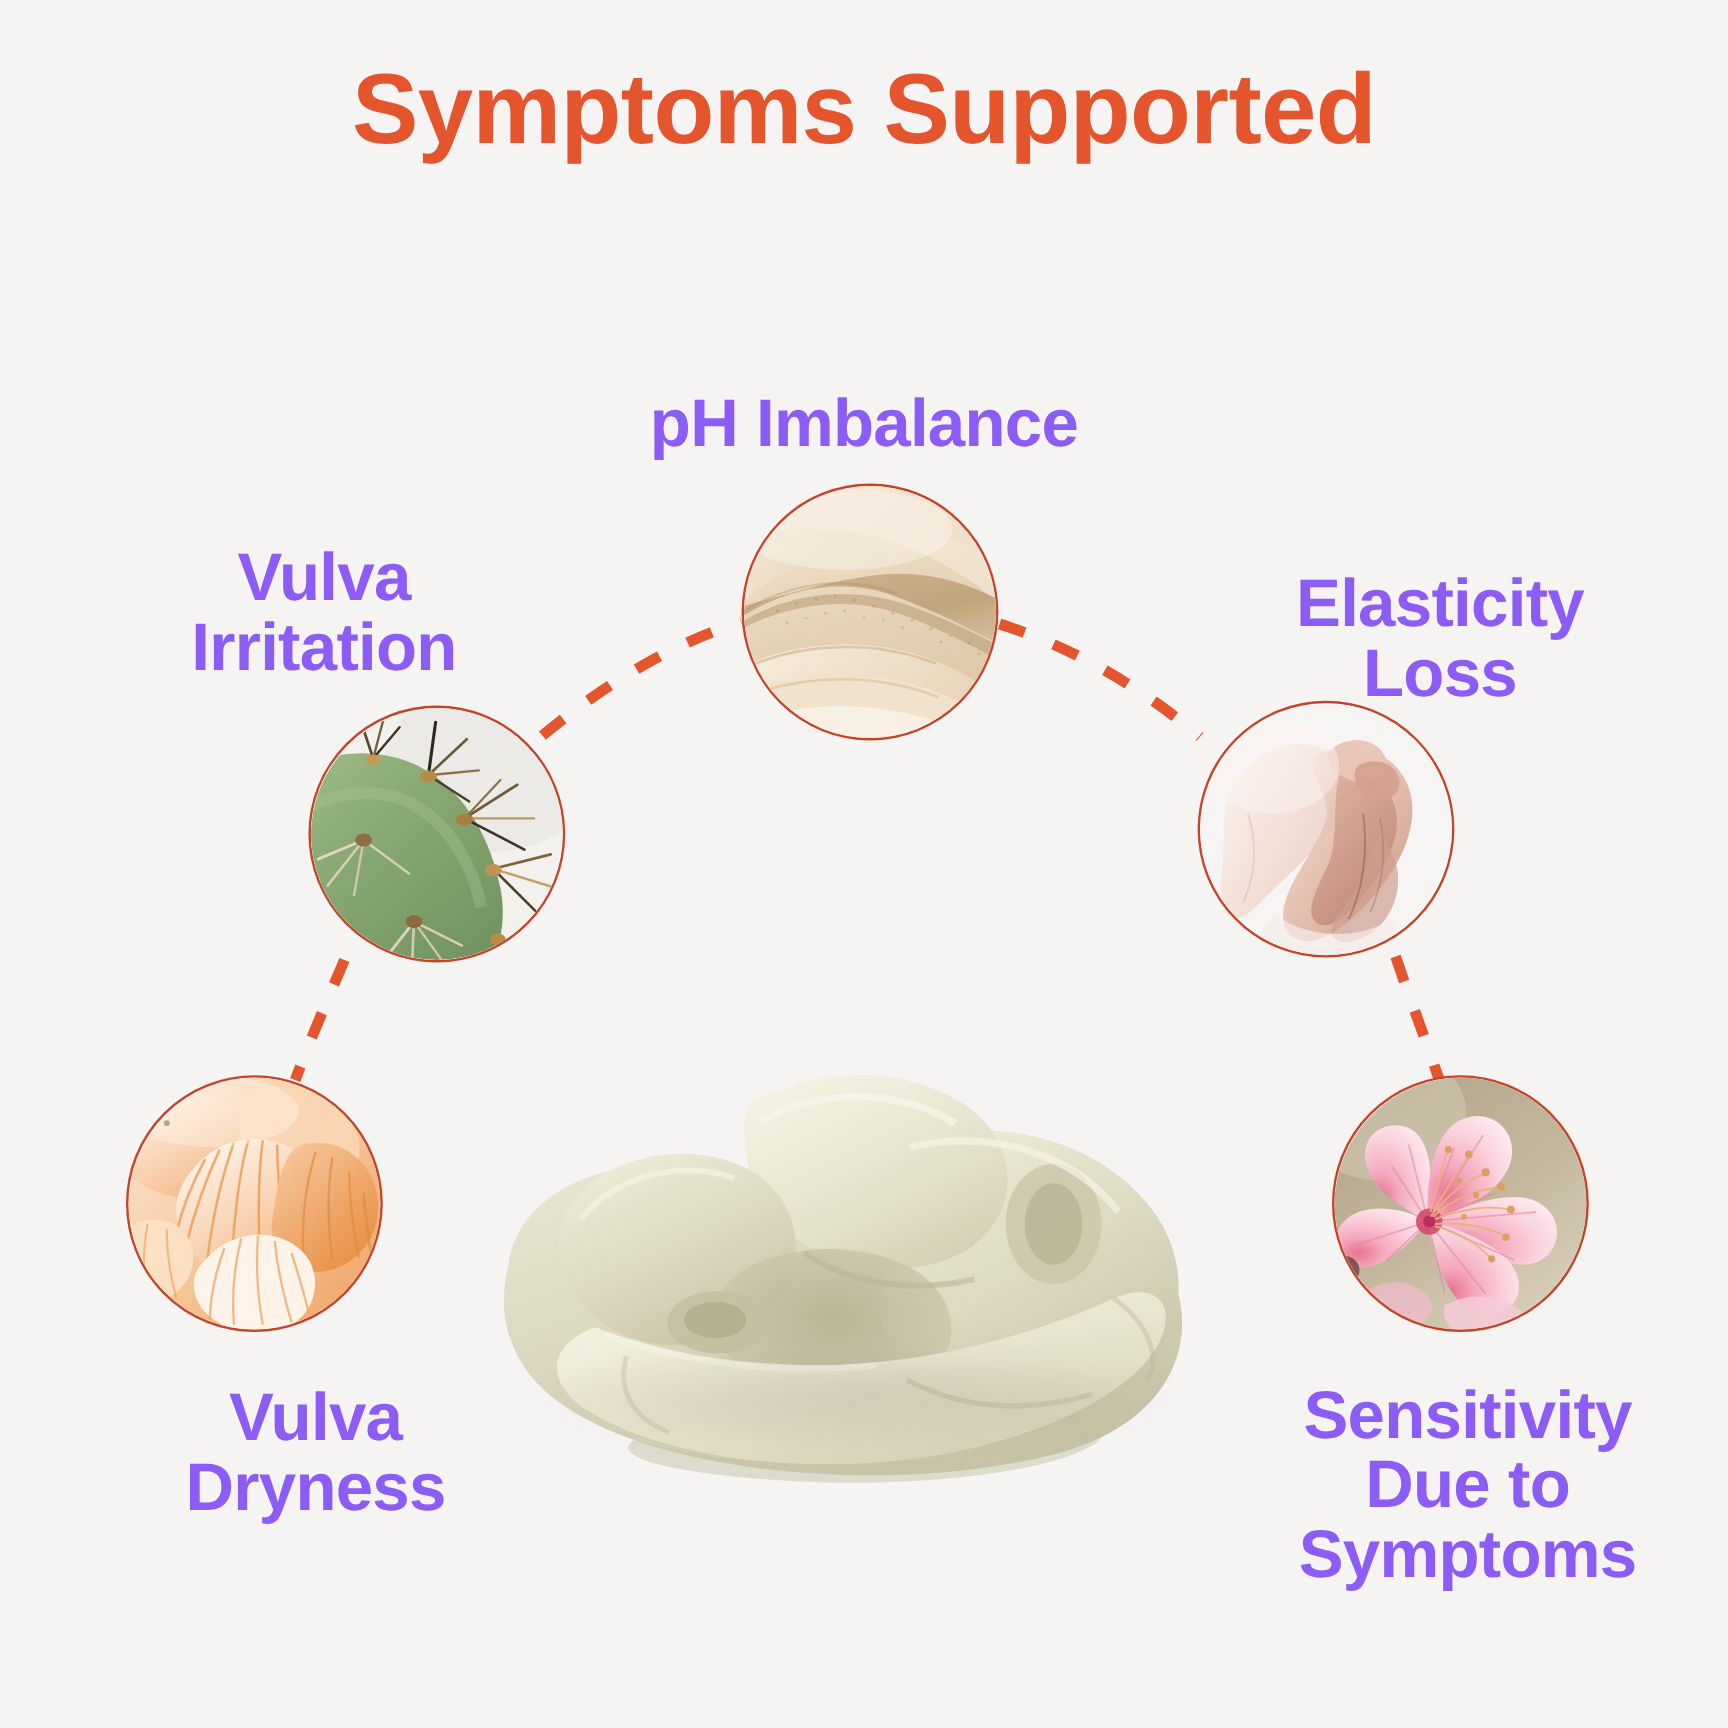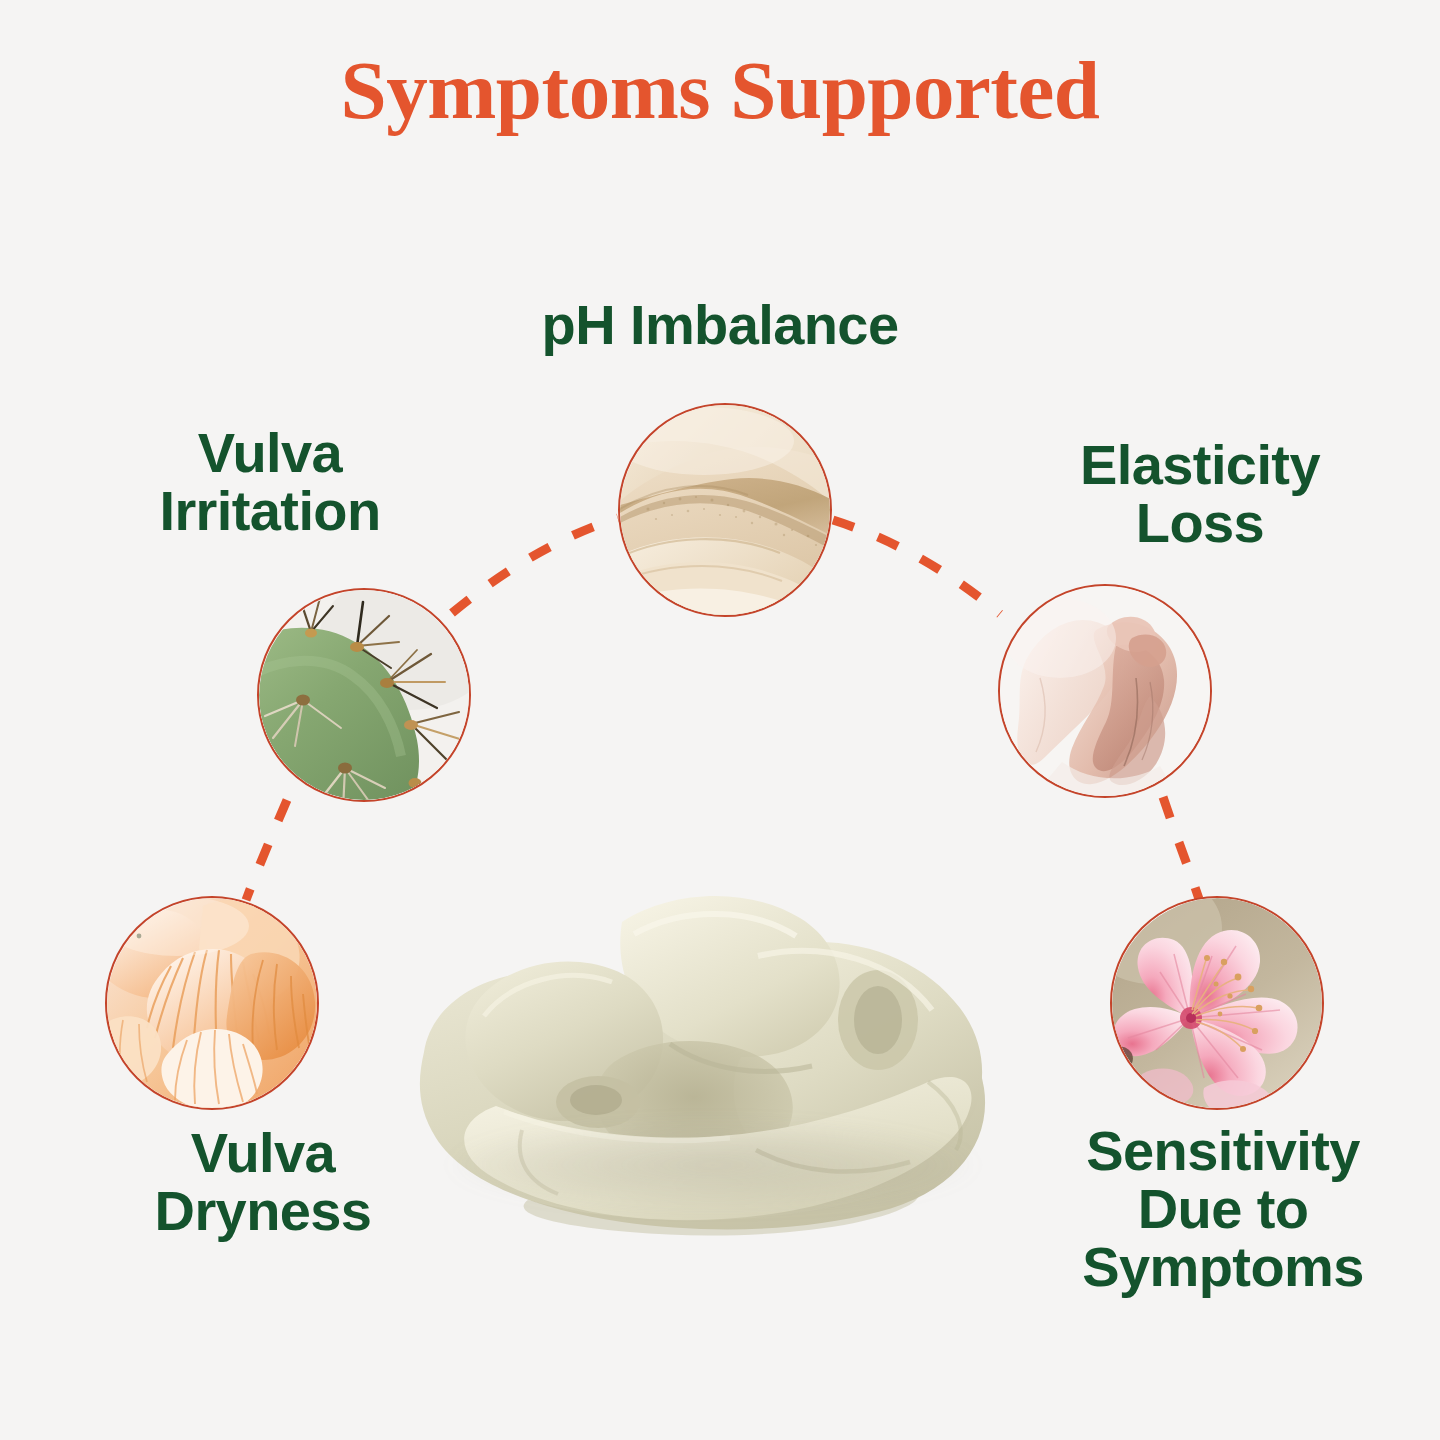--- a/index.html
+++ b/index.html
@@ -22,21 +22,21 @@
     background: #f5f4f3;
   }
 
   
   #title {
     position: absolute;
     top: 47px;
     left: 0;
     width: 1440px;
     text-align: center;
-    font-family: Liberation Serif, serif;
+    font-family: Liberation Sans, sans-serif;
     font-weight: 700;
     font-size: 83px;
     letter-spacing: -0.5px;
     color: #e4552e;
     line-height: 1.05;
     white-space: nowrap;
   }
 
   
   #connectors {
@@ -60,32 +60,33 @@
   .node-circle .art {
     position: absolute;
     inset: 0;
     border-radius: 50%;
     overflow: hidden;
   }
 
   
   .node-label {
     position: absolute;
-    color: #14532d;
+    color: #8b5cf6;
     font-family: "Liberation Sans", "DejaVu Sans", sans-serif;
     font-weight: 700;
     letter-spacing: -0.6px;
     line-height: 1.04;
     text-align: center;
     white-space: pre-line;
+    margin-top: 28px;
   }
 
   #label-ph          { top: 296px;  left: 420px;  width: 600px;  font-size: 56px; }
   #label-irritation  { top: 424px;  left: 55px;   width: 430px;  font-size: 56px; }
-  #label-elasticity  { top: 436px;  left: 1000px; width: 400px;  font-size: 56px; }
+  #label-elasticity  { top: 446px;  left: 1000px; width: 400px;  font-size: 56px; }
   #label-dryness     { top: 1124px; left: 48px;   width: 430px;  font-size: 56px; }
   #label-sensitivity { top: 1122px; left: 1028px; width: 390px;  font-size: 56px; }
 
   
   #cream-wrap {
     position: absolute;
     left: 408px;
     top: 830px;
     width: 610px;
     height: 410px;

